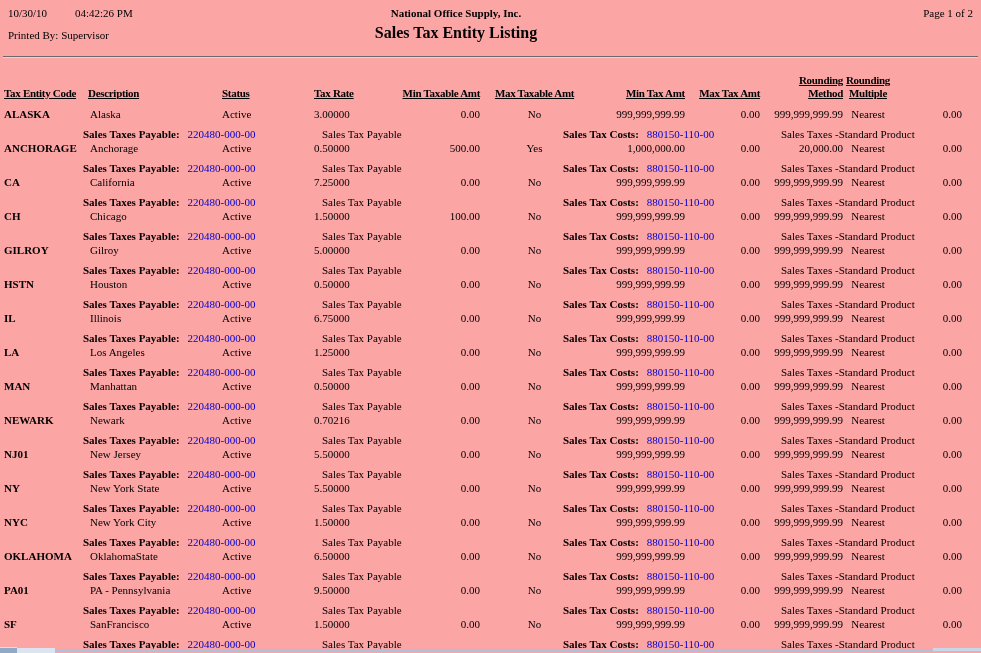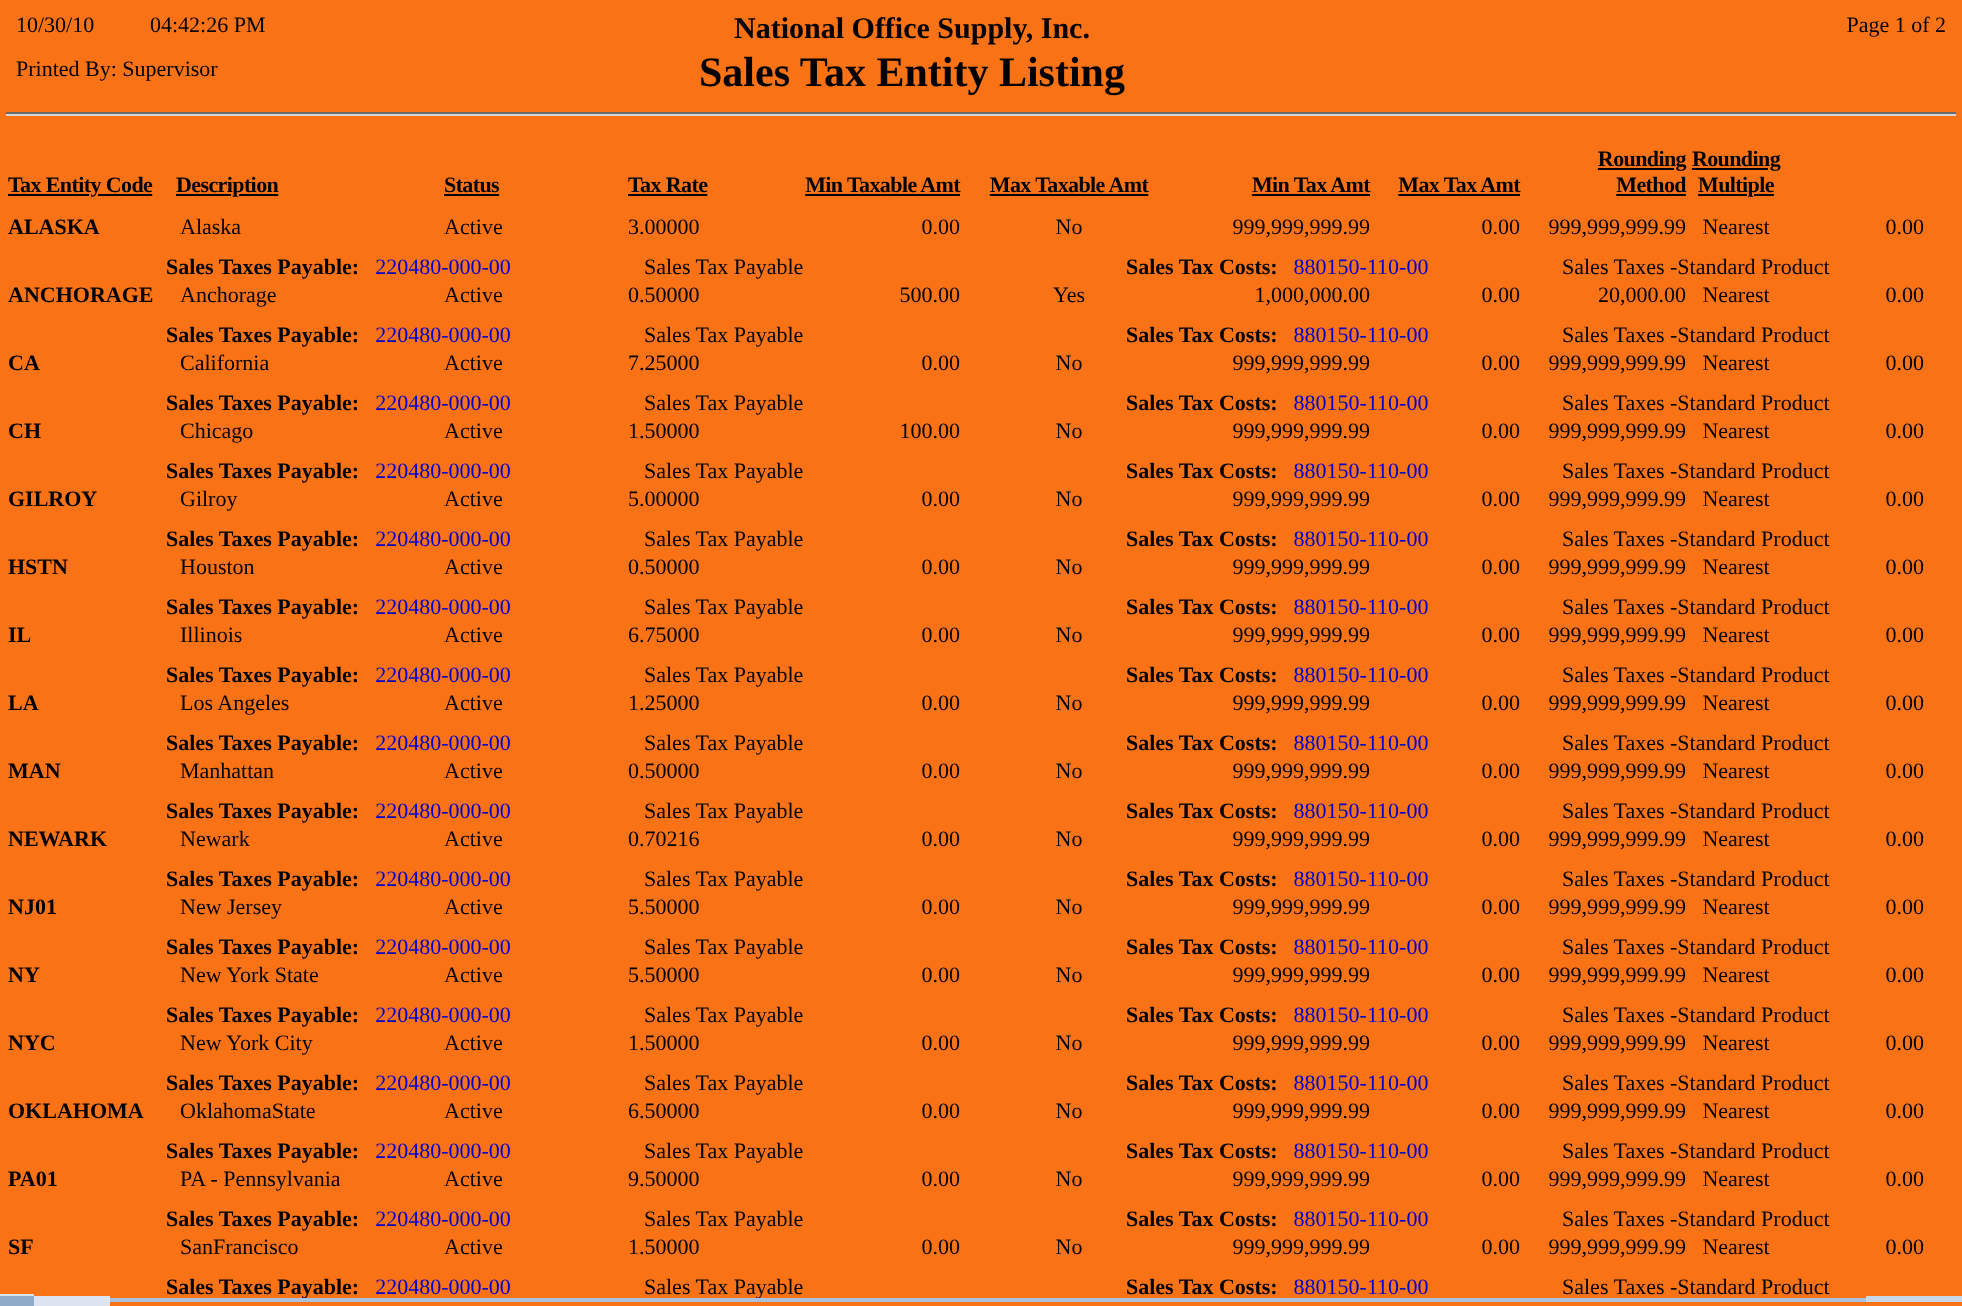--- a/index.html
+++ b/index.html
@@ -1,26 +1,26 @@
 <!DOCTYPE html>
 <html style="--link: #0000cc;"><head>
 <meta charset="utf-8">
 <title></title>
 <style>
   html,body{margin:0;padding:0;background:#fff;}
-  .page{position:relative;width:981px;height:653px;overflow:hidden;background:#f97316;
+  .page{position:relative;width:981px;height:653px;overflow:hidden;background:#fca5a5;
         font-family:"Liberation Serif","DejaVu Serif",serif;font-size:11px;color:#000;}
   .abs{position:absolute;white-space:nowrap;}
   
   .date-label{left:8px;top:7px;}
   .time-label{left:75px;top:7px;}
   .printedby-label{left:8px;top:29px;}
   .center-head{left:0;width:912px;text-align:center;}
-  .company-name{top:7px;font-weight:bold;font-size:15px;font-family:Liberation Serif, serif;}
-  .report-title{top:24px;font-weight:bold;font-size:21px;}
+  .company-name{top:7px;font-weight:bold;font-size:11px;font-family:Liberation Serif, serif;}
+  .report-title{top:24px;font-weight:bold;font-size:16px;}
   .page-number{right:8px;top:7px;}
   .header-rule{left:3px;top:56px;width:975px;height:1px;background:#6a6a6a;border-bottom:1px solid #d8d8d8;}
   
   .grid{display:grid;grid-template-columns:84px 130px 94px 86px 82px 109px 96px 75px 83px 50px 77px;}
   .col-headers{position:absolute;left:4px;top:74px;width:966px;align-items:end;}
   .hcell{white-space:nowrap;line-height:13px;font-weight:bold;letter-spacing:-0.3px;}
   .hcell .hline{text-decoration:underline;}
   .hcell:nth-child(5),.hcell:nth-child(7),.hcell:nth-child(8),.hcell:nth-child(9){text-align:right;}
   .hcell:nth-child(6),.hcell:nth-child(10),.hcell:nth-child(11){text-align:center;}
   .hcell:nth-child(3){padding-left:4px;}

